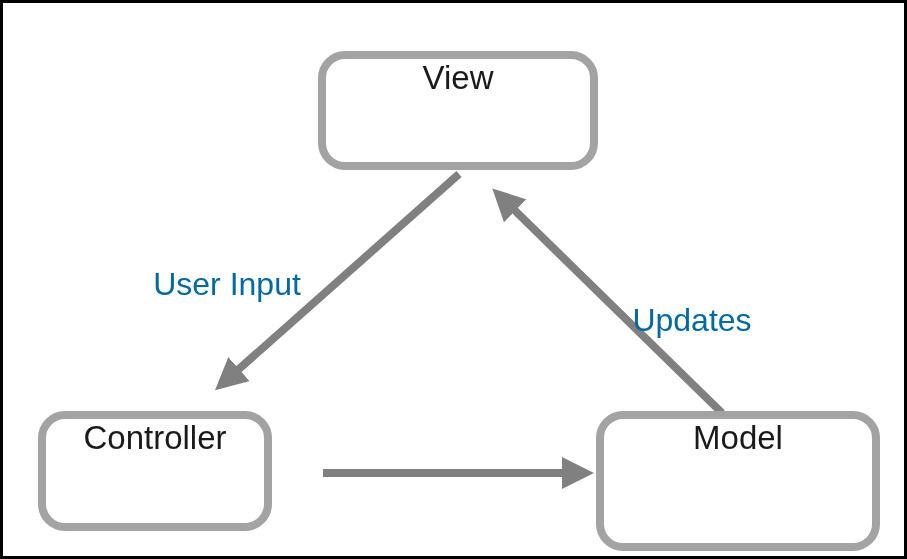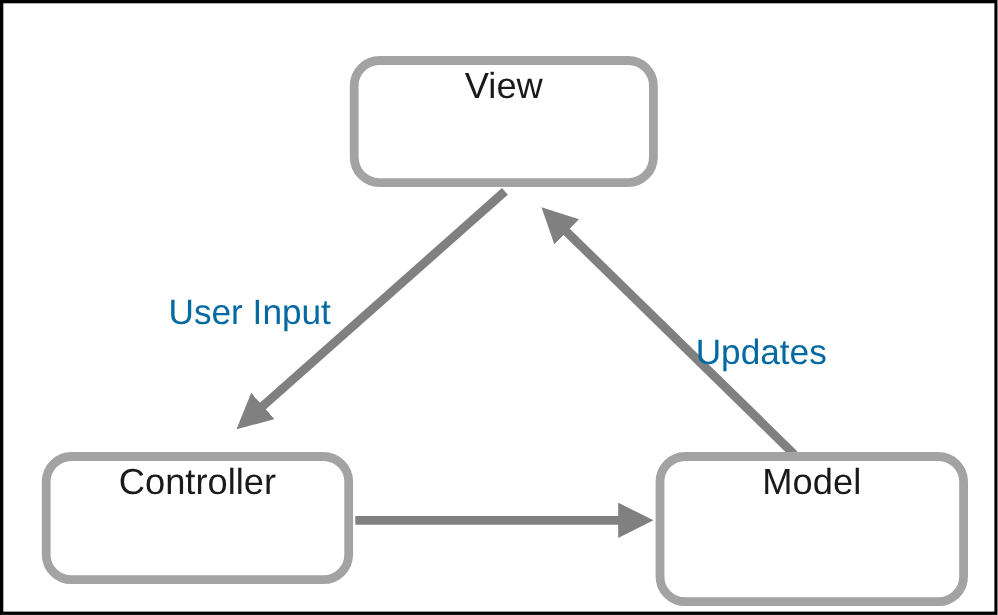--- a/index.html
+++ b/index.html
@@ -20,21 +20,21 @@
     border: 8px solid #a3a3a3;
     border-radius: 27px;
     display: flex;
     align-items: flex-start;
     justify-content: center;
     font-size: 33px;
     color: #1a1a1a;
     z-index: 2;
   }
   #node-view       { left: 315px; top: 48px;  width: 280px; height: 119px; }
-  #node-controller { left: 35px;  top: 408px; width: 283px; height: 120px; }
+  #node-controller { left: 35px;  top: 408px; width: 234px; height: 120px; }
   #node-model      { left: 593px; top: 408px; width: 284px; height: 140px; }
   #edges-layer {
     position: absolute;
     left: 0; top: 0;
     width: 907px; height: 559px;
     z-index: 1;
   }
   .edge-label {
     position: absolute;
     transform: translate(-50%, -50%);

